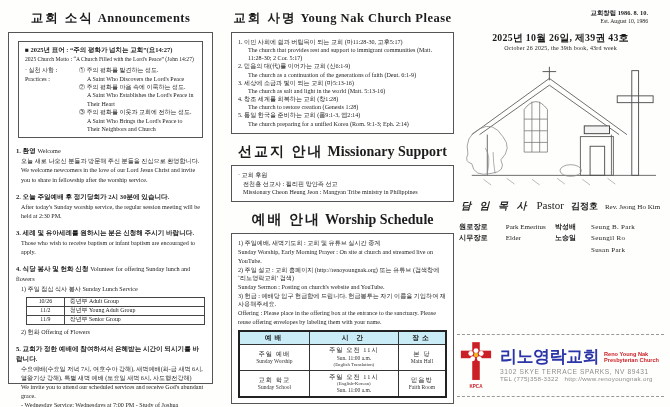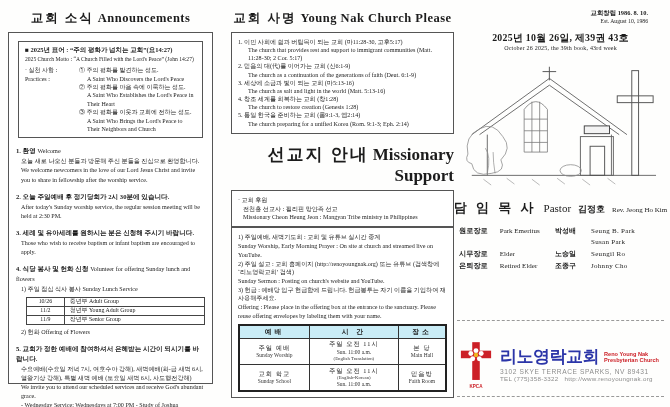--- a/index.html
+++ b/index.html
@@ -27,53 +27,53 @@
   .sec-t .en{font-weight:normal;font-size:6.2px;}
   .sec-b{padding-left:5px;}
   .lunch-table{border-collapse:collapse;margin:3px 0 3px 10px;font-size:5.9px;}
   .lunch-table td{border:1px solid #444;padding:0 5px;line-height:1.35;}
   .lunch-table td.d{width:28px;text-align:center;}
   .lunch-table td.g{width:140px;}
 
   
   .box{border:1px solid #555;padding:5px 6px;font-size:6.1px;line-height:1.34;background:#fff;}
   .mi-en{padding-left:10px;}
-  .sub-title{text-align:right;font-weight:bold;font-size:17px;margin:9px 0 4px;}
+  .sub-title{text-align:center;font-weight:bold;font-size:14px;margin:9px 0 4px;}
   .sub-title .ko{letter-spacing:2px;margin-right:4px;}
   .bullet-line{margin:0 0 1px;}
   .wn{margin-bottom:1px;}
   .worship-table{border-collapse:collapse;width:100%;margin-top:4px;border:2px solid #222;}
   .worship-table th{background:#c9ecf6;border:1px solid #333;font-size:6.8px;letter-spacing:3px;padding:1.5px 0;}
   .worship-table td{border:1px solid #333;text-align:center;padding:1.5px 1px;}
   .c1{width:34%;} .c2{width:43%;} .c3{width:23%;}
   .tko{display:block;font-size:6.3px;letter-spacing:1px;}
   .ten{display:block;font-size:5.5px;color:#333;}
   .tsm{display:block;font-size:4.8px;color:#333;}
   .worship-table span:empty{display:none;}
 
   
   .founded{text-align:right;padding:9px 16px 0 0;font-size:6.4px;line-height:1.4;}
   .founded .ko{font-weight:bold;}
   .founded .en{display:block;font-size:5.7px;}
   .issue{text-align:center;font-size:9.8px;font-weight:bold;margin-top:6px;letter-spacing:.3px;}
   .issue .en{display:block;font-size:6px;font-weight:normal;letter-spacing:.2px;}
   .church-art{display:block;margin:8px auto 0;}
   .pastor{display:flex;align-items:baseline;justify-content:center;gap:7px;margin-top:12px;white-space:nowrap;}
-  .pastor .rko{font-weight:bold;font-size:13px;letter-spacing:3px;}
+  .pastor .rko{font-weight:bold;font-size:10px;letter-spacing:3px;font-style:italic;}
   .pastor .ren{font-size:11px;}
   .pastor .nko{font-weight:bold;font-size:9px;}
   .pastor .nen{font-weight:normal;font-size:7px;}
   .staff{margin-top:9px;padding-left:2px;font-size:7px;line-height:1.6;}
   .staff-row{display:flex;white-space:nowrap;}
   .s-role{width:96px;flex:none;}
-  .s-role b{font-size:7.2px;margin-right:12px;}
+  .s-role b{font-size:7.2px;margin-right:18px;}
   .s-ko{width:36px;flex:none;font-weight:bold;}
   .s-en{flex:1;font-weight:normal;letter-spacing:.3px;}
   .logo-wrap{margin-top:auto;margin-bottom:10px;border-top:1px dashed #999;border-bottom:1px dashed #999;
-             padding:20px 2px 7px;display:flex;gap:7px;align-items:center;}
+             padding:6px 2px 7px;display:flex;gap:7px;align-items:center;}
   .kpca-col{display:flex;flex-direction:column;align-items:center;flex:none;}
   .kpca-label{color:#cc2027;font-weight:bold;font-size:4.6px;font-family:"Liberation Sans",sans-serif;margin-top:1px;}
   .logo-right{flex:1;}
   .logo-row{display:flex;align-items:flex-end;gap:5px;}
   .logo-ko{color:#2b35a8;font-weight:bold;font-size:17px;line-height:1;letter-spacing:-.5px;}
   .logo-en{color:#cc2027;font-weight:bold;font-size:5.6px;line-height:1.2;font-family:"Liberation Sans",sans-serif;padding-bottom:1px;}
   .logo-addr{color:#8c8c8c;font-size:6.6px;letter-spacing:.6px;margin-top:3px;font-family:"Liberation Sans",sans-serif;}
   .logo-tel{color:#8c8c8c;font-size:6.2px;letter-spacing:.3px;font-family:"Liberation Sans",sans-serif;}
 </style>
 </head>
@@ -178,20 +178,23 @@
 
     <div class="sub-title">
       <span class="ko">선교지 안내</span><span class="en">Missionary Support</span>
     </div>
     <div class="box">
       <div class="bullet-line">·  교회 후원</div>
       <div class="sec-b">전천흥 선교사 : 필리핀 망얀족 선교</div>
       <div class="sec-b">Missionary Cheon Heung Jeon : Mangyan Tribe ministry in Philippines</div>
     </div>
 
+    <div class="sub-title">
+      <span class="ko">예배 안내</span><span class="en">Worship Schedule</span>
+    </div>
     <div class="box">
       <div class="wn">1) 주일예배, 새벽기도회 : 교회 및 유튜브 실시간 중계</div>
       <div class="wn">Sunday Worship, Early Morning Prayer : On site at church and streamed live on YouTube.</div>
       <div class="wn">2) 주일 설교 : 교회 홈페이지 (http://renoyoungnak.org) 또는 유튜브 (검색창에 ‘리노영락교회’ 검색)</div>
       <div class="wn">Sunday Sermon : Posting on church's website and YouTube.</div>
       <div class="wn">3) 헌금 : 예배당 입구 헌금함에 드립니다. 헌금봉투는 자기 이름을 기입하여 재사용해주세요.</div>
       <div class="wn">Offering : Please place in the offering box at the entrance to the sanctuary. Please reuse offering envelopes by labeling them with your name.</div>
 
       <table class="worship-table">
         <thead>
@@ -272,33 +275,28 @@
       <span class="nen">Rev. Jeong Ho Kim</span>
     </div>
 
     <div class="staff">
       <div class="staff-row">
         <span class="s-role"><b>원로장로</b><span>Park Emeritus</span></span>
         <span class="s-ko">박성배</span>
         <span class="s-en">Seung B. Park</span>
       </div>
       <div class="staff-row">
+        <span class="s-role"><b>시무장로</b><span>Elder</span></span>
+        <span class="s-ko">노승일</span>
+        <span class="s-en">Seungil Ro</span>
+      </div>
+      <div class="staff-row">
         <span class="s-role"><b></b><span></span></span>
         <span class="s-ko"></span>
         <span class="s-en">Susan Park</span>
-      </div>
-      <div class="staff-row">
-        <span class="s-role"><b>시무장로</b><span>Elder</span></span>
-        <span class="s-ko">노승일</span>
-        <span class="s-en">Seungil Ro</span>
-      </div>
-      <div class="staff-row">
-        <span class="s-role"><b>은퇴장로</b><span>Retired Elder</span></span>
-        <span class="s-ko">조종구</span>
-        <span class="s-en">Johnny Cho</span>
       </div>
     </div>
 
     <div class="logo-wrap">
       <div class="kpca-col">
         <svg width="34" height="42" viewBox="0 0 36 44">
           <rect x="14" y="1" width="8" height="40" fill="#cc2027"></rect>
           <rect x="2" y="10" width="32" height="8" fill="#cc2027"></rect>
           <g>
             <circle cx="18" cy="10" r="2.6" fill="#fff"></circle>

